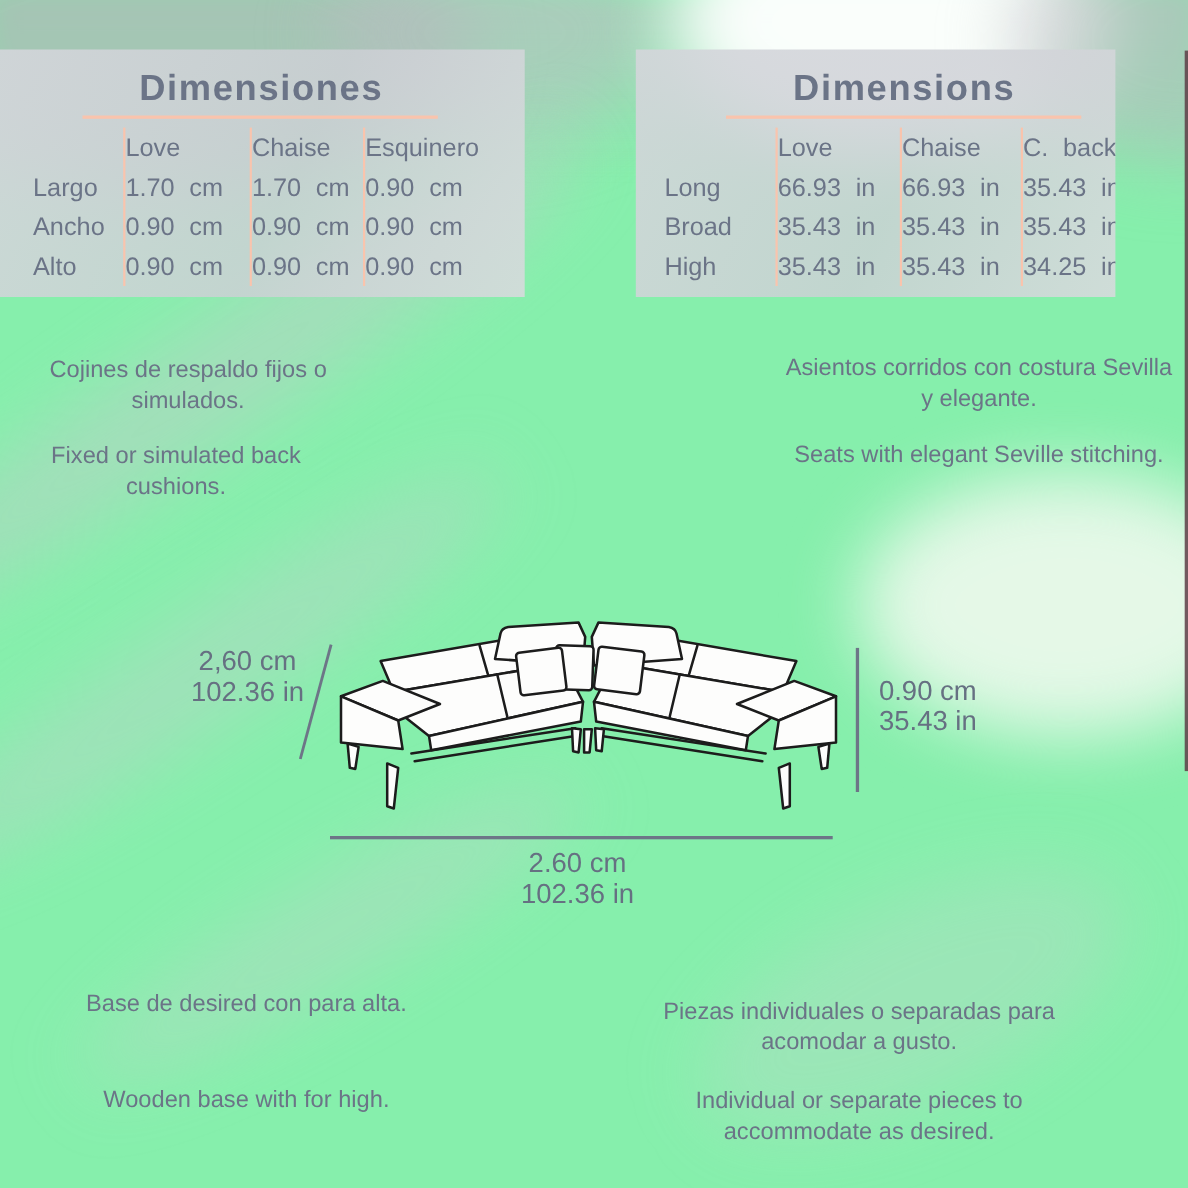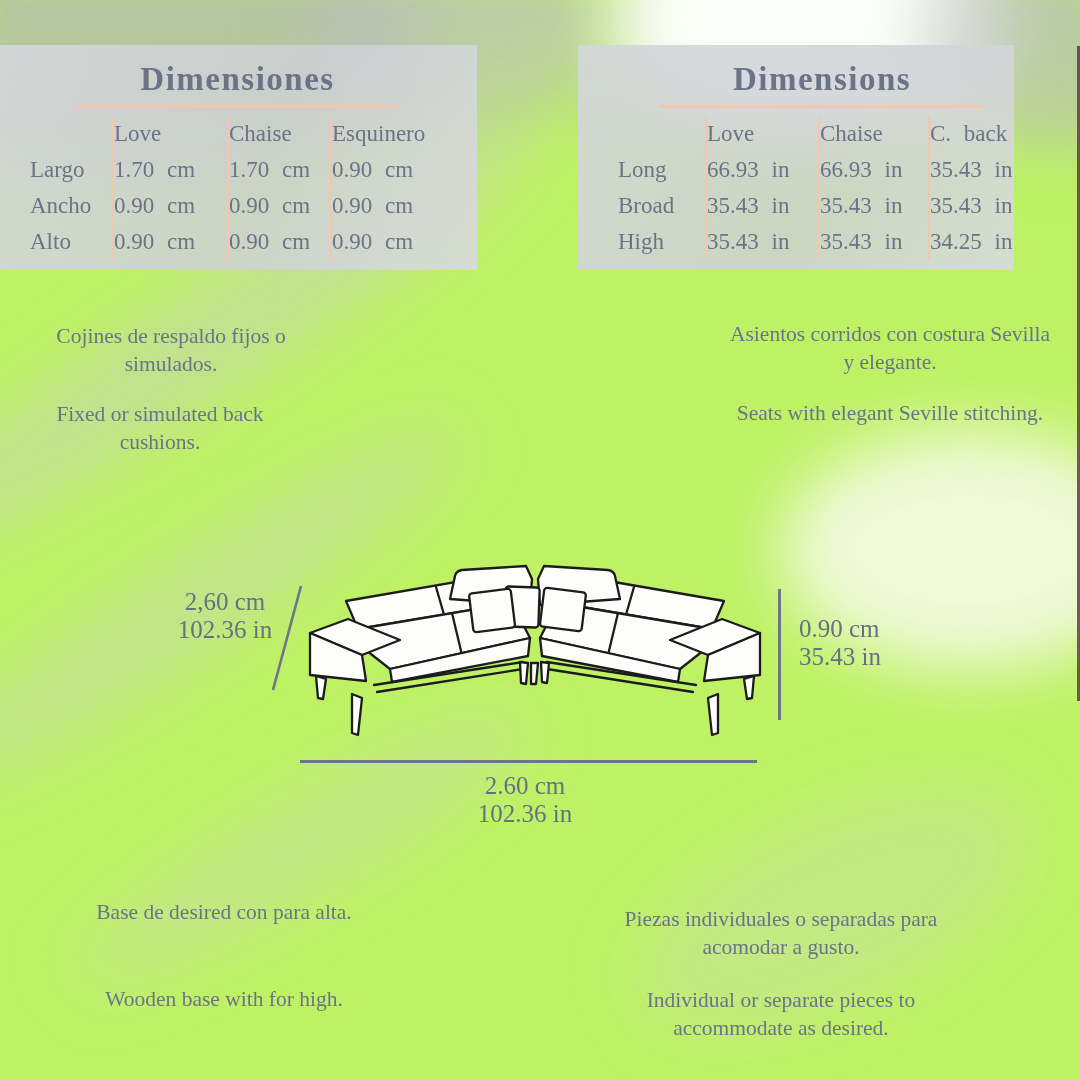--- a/index.html
+++ b/index.html
@@ -1,18 +1,18 @@
 <!DOCTYPE html>
 <html><head>
 <meta charset="utf-8">
 <style>
   html,body { margin:0; padding:0; }
   .canvas {
     position:relative; width:1080px; height:1080px; overflow:hidden;
-    background:#bef264; font-family:Liberation Serif, serif; color:#6b7487;
+    background:#86efac; font-family:Liberation Sans, sans-serif; color:#6b7487;
   }
   
   .blob { position:absolute; border-radius:50%; filter:blur(32px); pointer-events:none; }
   .b-topband { left:0; top:0; width:1080px; height:160px; border-radius:0;
     background:linear-gradient(180deg, rgba(186,187,192,.38), rgba(186,187,192,0)); filter:blur(8px); }
   .b1 { left:-130px; top:-90px; width:560px; height:270px; background:rgba(176,177,183,.55); }
   .b2 { left:300px; top:-70px; width:300px; height:200px; background:rgba(188,189,195,.5); }
   .b3 { left:610px; top:-100px; width:400px; height:240px; background:rgba(255,255,255,.95); }
   .b4 { left:920px; top:-80px; width:310px; height:230px; background:rgba(184,185,191,.55); }
   .s1 { left:-190px; top:290px; width:780px; height:110px; background:rgba(199,199,204,.42); transform:rotate(-33deg); }
@@ -33,21 +33,21 @@
   .panel-en .panel-title { left:44px; width:400px; }
   .underline { position:absolute; top:60px; height:3px; background:#f9c4ad; }
   .panel-es .underline { left:75px; width:323px; }
   .panel-en .underline { left:82px; width:323px; }
   .tbl { position:absolute; top:71px; left:0; right:0; display:grid; grid-auto-rows:36px; font-size:23px; }
   .panel-es .tbl { grid-template-columns:112px 115px 103px 1fr; }
   .panel-en .tbl { grid-template-columns:127px 113px 110px 1fr; }
   .tbl > div { line-height:36px; white-space:nowrap; overflow:hidden; }
   .rowlab { font-size:23px; }
   .panel-es .rowlab { padding-left:30px; }
-  .panel-en .rowlab { padding-left:40px; }
+  .panel-en .rowlab { padding-left:26px; }
   .sep { border-left:2px solid #f9c4ad; word-spacing:7px; }
 
   
   .note { position:absolute; font-size:21.5px; line-height:1.32; text-align:center;
     color:#6b7487; white-space:pre-line; }
   .note-tl1 { left:21px;  top:322px; width:300px; }
   .note-tl2 { left:10px;  top:400px; width:300px; }
   .note-tr1 { left:690px; top:320px; width:400px; }
   .note-tr2 { left:690px; top:399px; width:400px; }
   .note-bl1 { left:74px;  top:898px; width:300px; }

